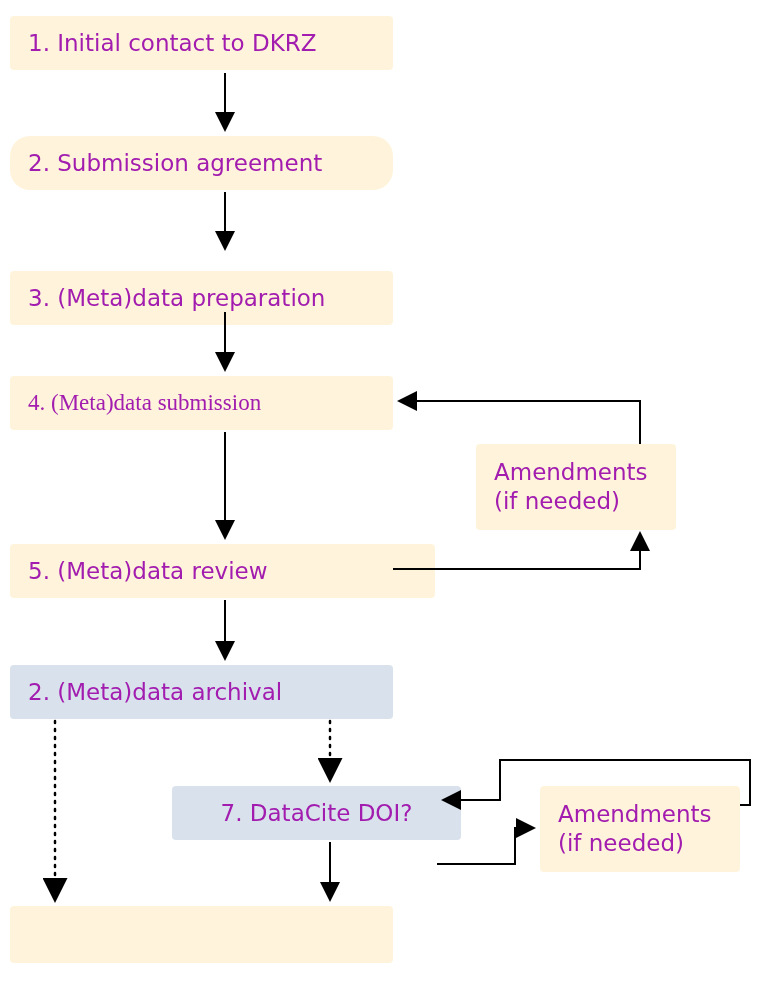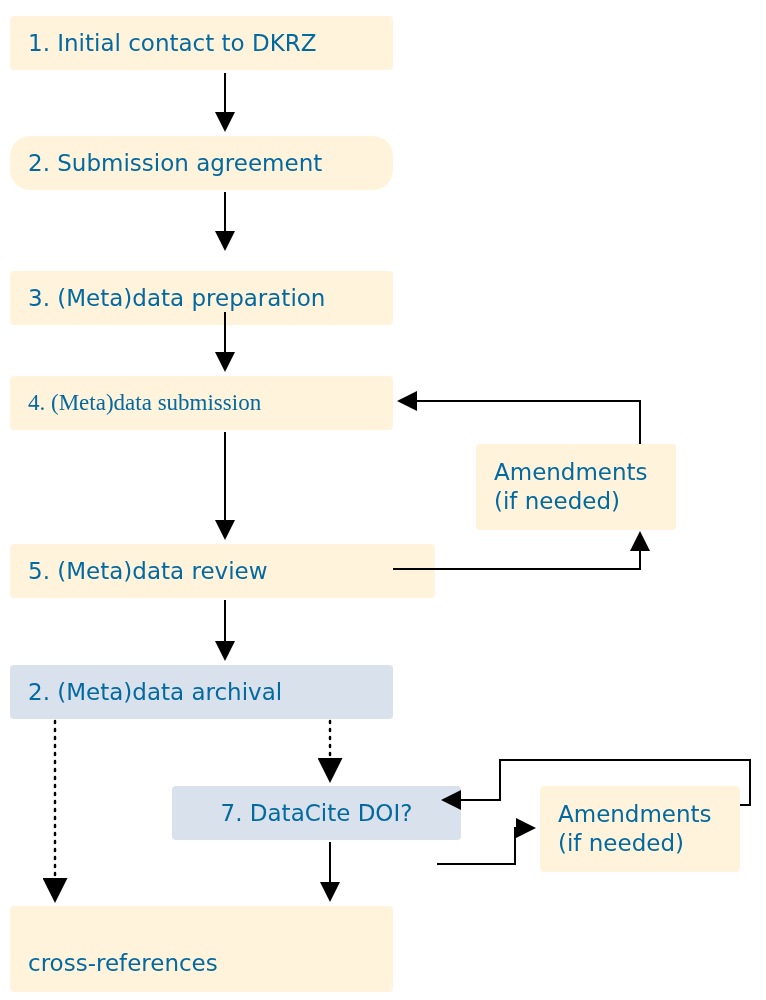--- a/index.html
+++ b/index.html
@@ -7,21 +7,21 @@
     font-family: "DejaVu Sans", "Segoe UI", Arial, sans-serif;
     background: #fff;
     width: 766px;
     height: 1000px;
     position: relative;
   }
   .box {
     position: absolute;
     padding: 14px 18px;
     font-size: 23px;
-    color: #0369a1;
+    color: #a21caf;
     border-radius: 4px;
   }
   .cream { background: #fff4db; }
   .blue  { background: #d9e2ec; }
   svg.arrows {
     position: absolute;
     top: 0; left: 0;
     width: 766px; height: 1000px;
     pointer-events: none;
   }
@@ -39,21 +39,20 @@
 <div class="box cream" style="left:10px; top:376px; width:383px;font-family:Liberation Serif, serif;">4. (Meta)data submission</div>
 
 <div class="box cream" style="left:10px; top:544px; width:425px;">5. (Meta)data review</div>
 
 <div class="box blue" style="left:10px; top:665px; width:383px;">2. (Meta)data archival</div>
 
 <div class="box blue" style="left:172px; top:786px; width:289px; text-align:center;">7. DataCite DOI?</div>
 
 <div class="box cream multiline" style="left:10px; top:906px; width:383px;">
   <br>
-  <span>cross-references</span>
 </div>
 
 <div class="box cream multiline" style="left:476px; top:444px; width:200px;">
   <span>Amendments</span><br>
   <span>(if needed)</span>
 </div>
 
 <div class="box cream multiline" style="left:540px; top:786px; width:200px;">
   <span>Amendments</span><br>
   <span>(if needed)</span>

